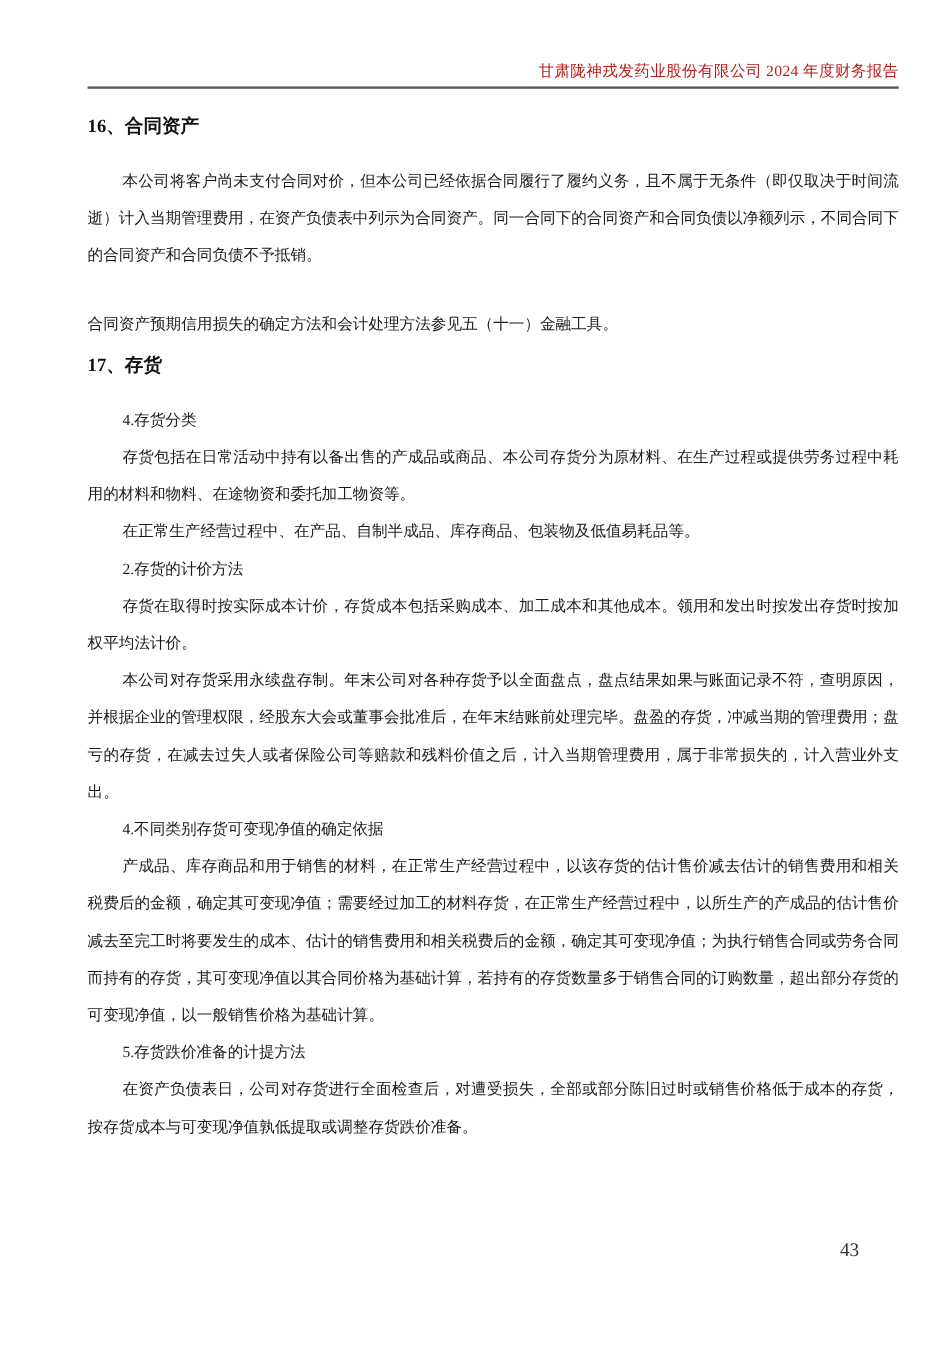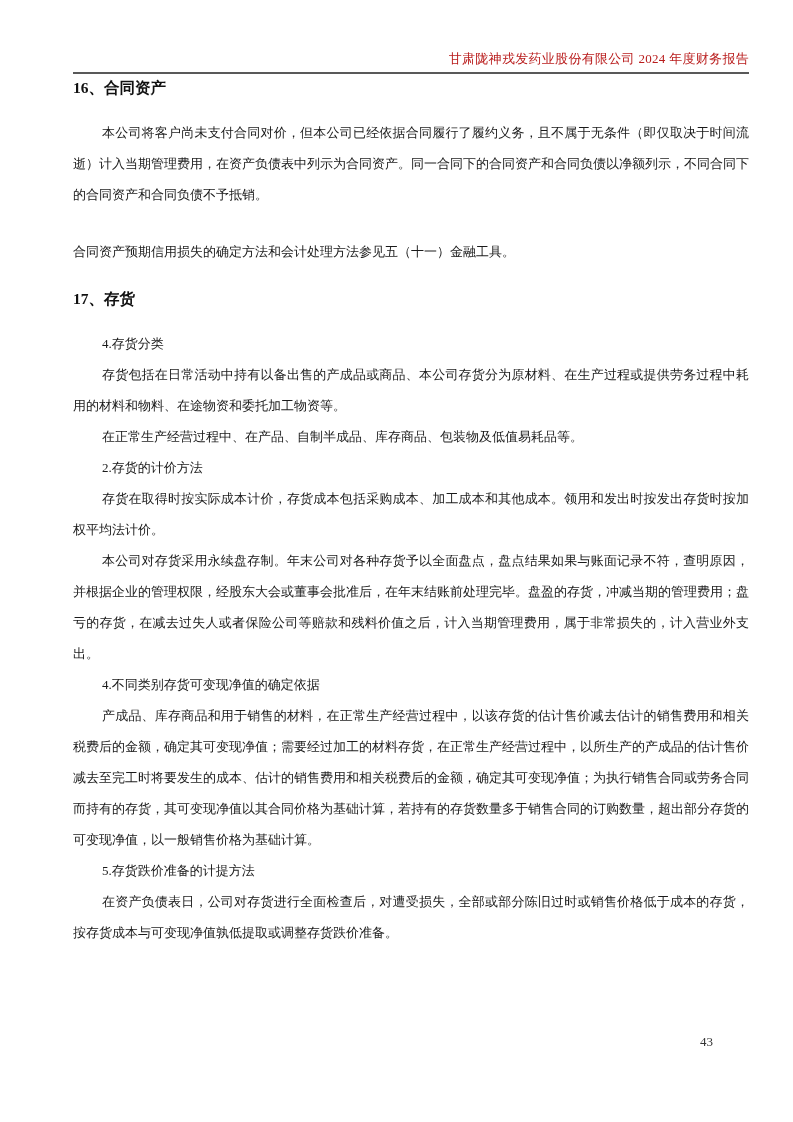--- a/index.html
+++ b/index.html
@@ -27,43 +27,43 @@
     position: absolute;
     left: 73px;
     top: 72px;
     width: 676px;
     height: 2px;
     background: #595959;
   }
   .doc-body {
     position: absolute;
     left: 73px;
-    top: 72px;
+    top: 90px;
     width: 676px;
     font-size: 13px;
     line-height: 31px;
     text-align: justify;
   }
   .sec-heading {
     font-size: 15.5px;
     font-weight: bold;
     line-height: 31px;
     margin: 0 0 14px 0;
     text-align: left;
     color: #111111;
   }
-  .sec-heading.second { margin-top: 16px; }
+  .sec-heading.second { margin-top: 4px; }
   .para { margin: 0; }
   .para.indent { text-indent: 29px; }
   .para.gap-before { margin-top: 26px; }
   .page-number {
     position: absolute;
     left: 700px;
     top: 1034px;
-    font-size: 13px;
+    font-size: 16px;
     color: #333333;
   }
 </style>
 </head>
 <body>
 
 <div class="page">
 
   <div class="header-title">甘肃陇神戎发药业股份有限公司 2024 年度财务报告</div>
 

